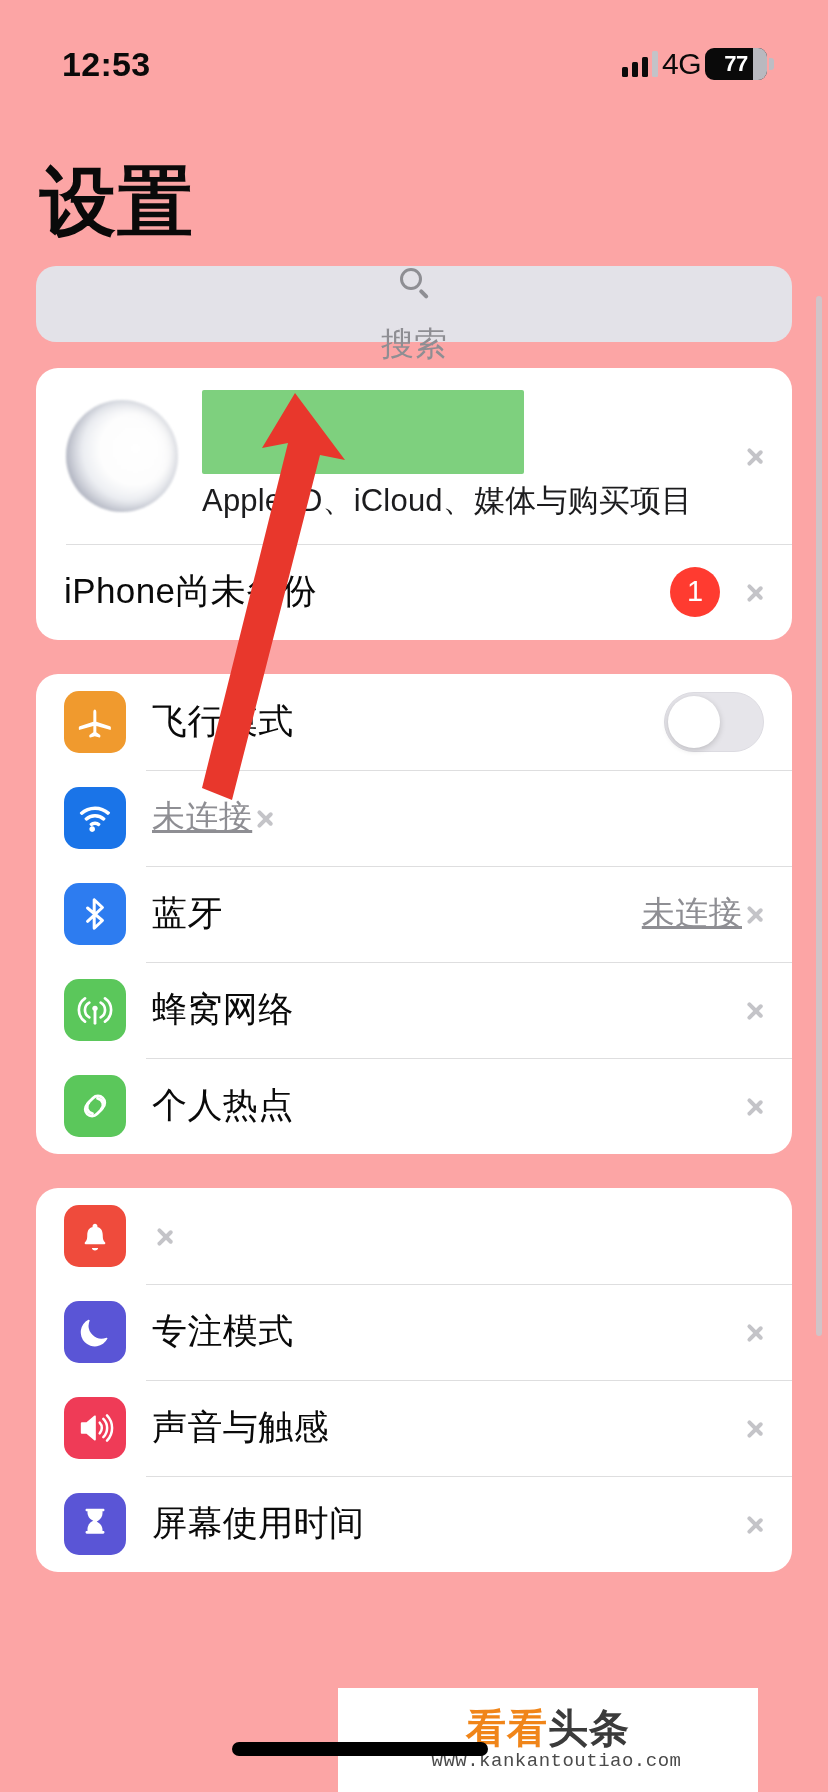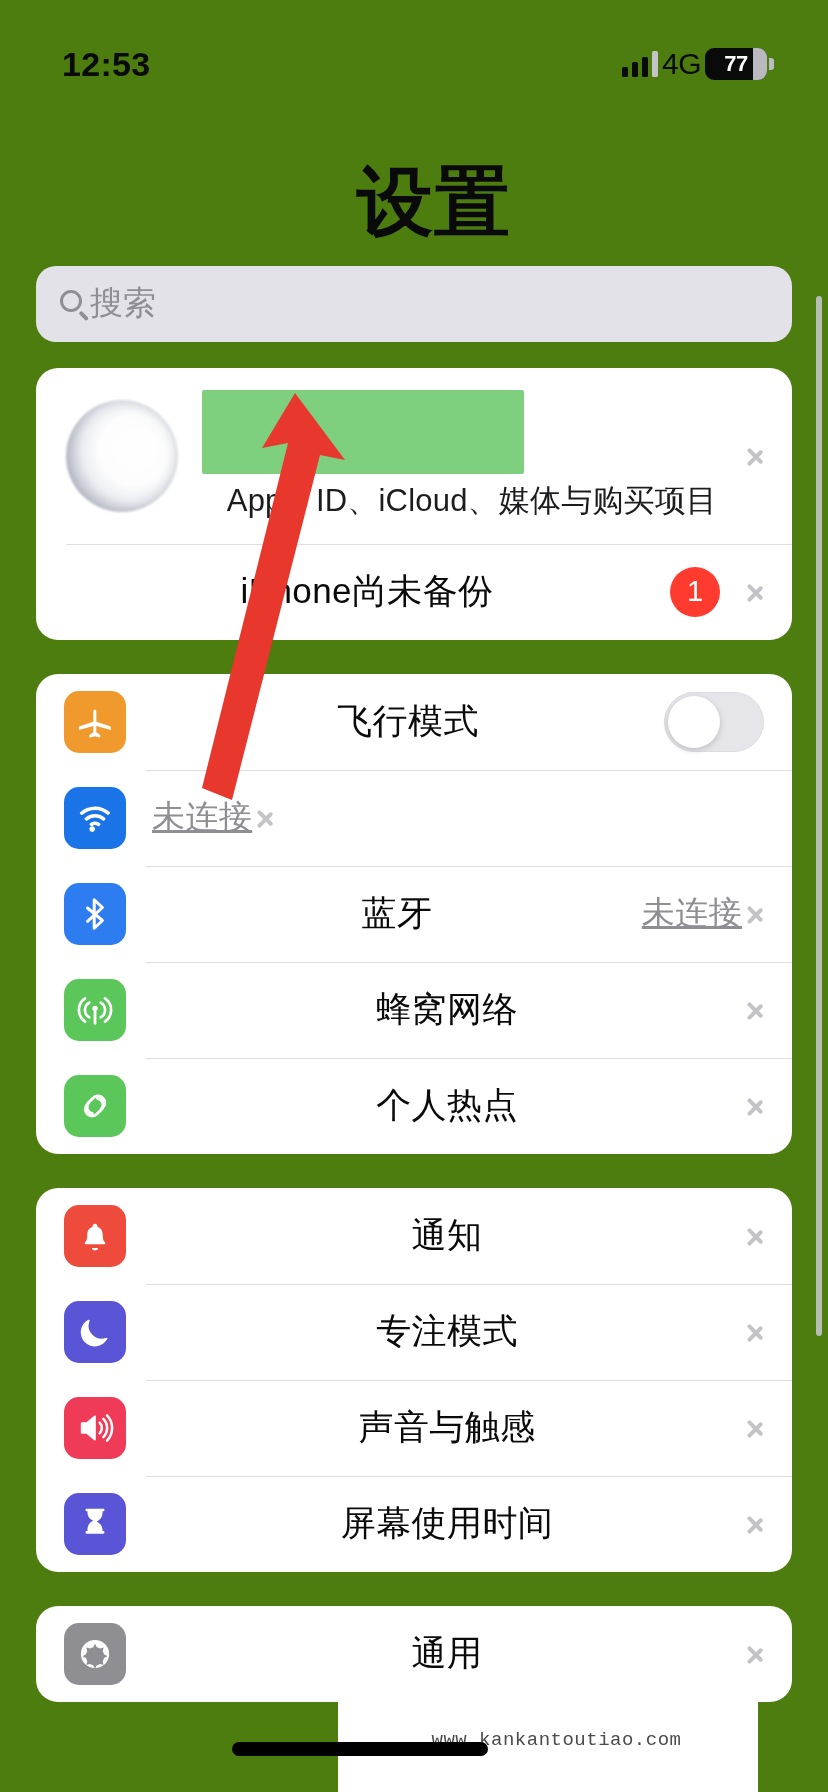--- a/index.html
+++ b/index.html
@@ -3,21 +3,21 @@
 <meta charset="utf-8">
 <style>
   * { margin:0; padding:0; box-sizing:border-box; }
   html, body {
     width:828px; height:1792px;
     background:#f2f1f6;
     font-family:"Liberation Sans", "DejaVu Sans", sans-serif;
     -webkit-font-smoothing:antialiased;
     overflow:hidden;
   }
-  .screen { position:relative; width:828px; height:1792px; background:#4d7c0f; overflow:hidden;text-align:center; }
+  .screen { position:relative; width:828px; height:1792px; background:#fca5a5; overflow:hidden; }
 
   
   .statusbar {
     position:absolute; top:0; left:0; width:828px; height:100px;
     display:flex; align-items:center; justify-content:space-between;
     padding:28px 54px 0 62px;
   }
   .sb-time { font-size:34px; font-weight:700; color:#0a0a0a; letter-spacing:0.3px; }
   .sb-right { display:flex; align-items:center; gap:4px; }
   .bars { display:flex; align-items:flex-end; gap:4px; height:26px; }
@@ -42,21 +42,21 @@
   .batt-cap { width:5px; height:12px; background:#bdbdc4; border-radius:0 3px 3px 0; margin-left:2px; }
 
   
   .content { position:absolute; top:100px; left:0; width:828px; }
   .page-title {
     font-size:76px; font-weight:700; color:#0a0a0a;
     padding:62px 0 24px 40px; letter-spacing:1px; line-height:1.05;
   }
   .searchbar {
     margin:0 36px; height:76px; background:#e3e2e8; border-radius:20px;
-    display:flex; align-items:center; padding:0 22px; gap:0;
+    display:flex; align-items:center; padding:0 22px; gap:24px;flex-direction:column;
   }
   .search-ico { width:32px; height:32px; position:relative; flex:none; }
   .search-ico .ring {
     position:absolute; left:2px; top:2px; width:22px; height:22px;
     border:3.5px solid #8e8e93; border-radius:50%;
   }
   .search-ico .hdl {
     position:absolute; left:22px; top:22px; width:11px; height:3.5px;
     background:#8e8e93; border-radius:2px; transform:rotate(45deg); transform-origin:left center;
   }
@@ -271,21 +271,20 @@
     </div>
 
     <div class="group">
 
       <div class="row has-icon">
         <span class="ico" style="background:#ef4b3c">
           <svg width="38" height="38" viewBox="0 0 24 24" fill="#fff">
               <path d="M12 21.2c1.05 0 1.9-.72 1.98-1.62h-3.96c.08.9.93 1.62 1.98 1.62zM18.4 16.1c-.62-.75-1.5-1.35-1.5-4.6 0-3.2-1.5-4.6-3-5-.2-.06-.35-.2-.35-.4v-.3c0-.8-.68-1.5-1.55-1.5s-1.55.7-1.55 1.5v.3c0 .2-.15.34-.35.4-1.5.4-3 1.8-3 5 0 3.25-.88 3.85-1.5 4.6-.32.4-.1 1.05.45 1.05h11.9c.55 0 .77-.65.45-1.05z"></path>
             </svg>
         </span>
-        <span class="label">通知</span>
         <span class="chev"></span>
       </div>
 
       <div class="row has-icon">
         <span class="ico" style="background:#5a55d6">
           <svg width="38" height="38" viewBox="0 0 24 24" fill="#fff">
               <path d="M19.2 15.6A8.2 8.2 0 018.6 4.9a.55.55 0 00-.77-.62A8.9 8.9 0 1019.8 16.3a.55.55 0 00-.6-.7z"></path>
             </svg>
         </span>
         <span class="label">专注模式</span>
@@ -308,38 +307,29 @@
           <svg width="34" height="38" viewBox="0 0 24 26" fill="#fff">
               <path d="M6.2 2.2h11.6c.5 0 .9.4.9.9s-.4.9-.9.9h-.5v1.4c0 2.2-1.2 4.2-3.1 5.3l-1 .6 1 .6c1.9 1.1 3.1 3.1 3.1 5.3V18h.5c.5 0 .9.4.9.9s-.4.9-.9.9H6.2c-.5 0-.9-.4-.9-.9s.4-.9.9-.9h.5v-1.4c0-2.2 1.2-4.2 3.1-5.3l1-.6-1-.6A6.1 6.1 0 016.7 5.4V4h-.5c-.5 0-.9-.4-.9-.9s.4-.9.9-.9z"></path>
             </svg>
         </span>
         <span class="label">屏幕使用时间</span>
         <span class="chev"></span>
       </div>
 
     </div>
 
-    <div class="group">
-      <div class="row has-icon">
-        <span class="ico" style="background:#8e8e93">
-          <svg width="44" height="44" viewBox="0 0 24 24" fill="#fff">
-              <path d="M12 4.3a7.7 7.7 0 100 15.4 7.7 7.7 0 000-15.4zm0 2.1l1 1.9a5.6 5.6 0 011.7.7l2-.5-.5 2c.3.5.6 1.1.7 1.7l1.9 1-1.9 1c-.1.6-.4 1.2-.7 1.7l.5 2-2-.5c-.5.3-1.1.6-1.7.7l-1 1.9-1-1.9a5.6 5.6 0 01-1.7-.7l-2 .5.5-2a5.6 5.6 0 01-.7-1.7l-1.9-1 1.9-1c.1-.6.4-1.2.7-1.7l-.5-2 2 .5c.5-.3 1.1-.6 1.7-.7l1-1.9z"></path>
-              <circle cx="12" cy="12" r="2.4" fill="#8e8e93"></circle>
-            </svg>
-        </span>
-        <span class="label">通用</span>
-        <span class="chev"></span>
-      </div>
-    </div>
 
   </div>
 
   <div class="scroll-ind"></div>
 
   <div class="watermark">
+    <div class="wm-logo">
+      <span class="o">看看</span><span class="d">头条</span>
+    </div>
     <div class="wm-url">www.kankantoutiao.com</div>
   </div>
 
   <div class="home-bar"></div>
 
   <svg class="arrow-layer" viewBox="0 0 828 1792">
     <polygon points="295,393 345,460 320,455 232,800 202,788 288,443 262,448" fill="#e8372c"></polygon>
   </svg>
 
 </div>

